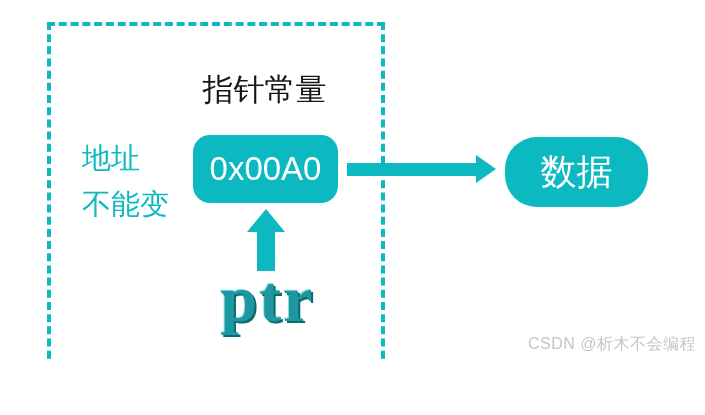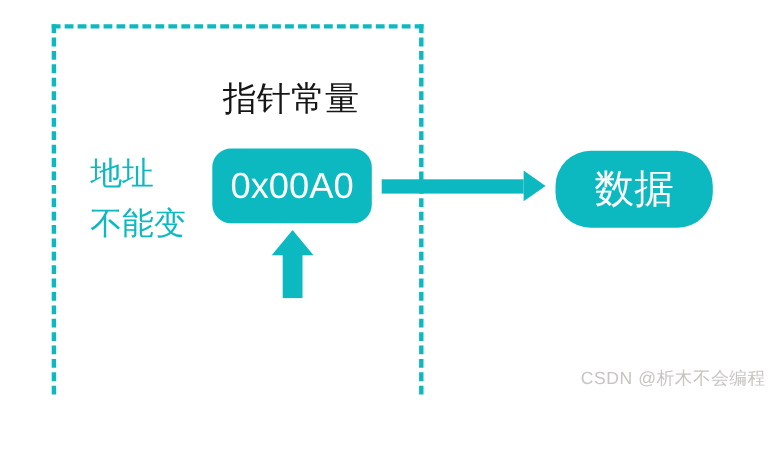--- a/index.html
+++ b/index.html
@@ -141,16 +141,17 @@
   <div class="right-arrow-shaft"></div>
   <div class="right-arrow-head"></div>
 
   <div class="node data-node">
     <span>数据</span>
   </div>
 
   <div class="up-arrow-head"></div>
   <div class="up-arrow-shaft"></div>
 
+  <div class="ptr-label">ptr</div>
 
   <div class="watermark">CSDN @析木不会编程</div>
 
 </div>
 
 </body></html>

